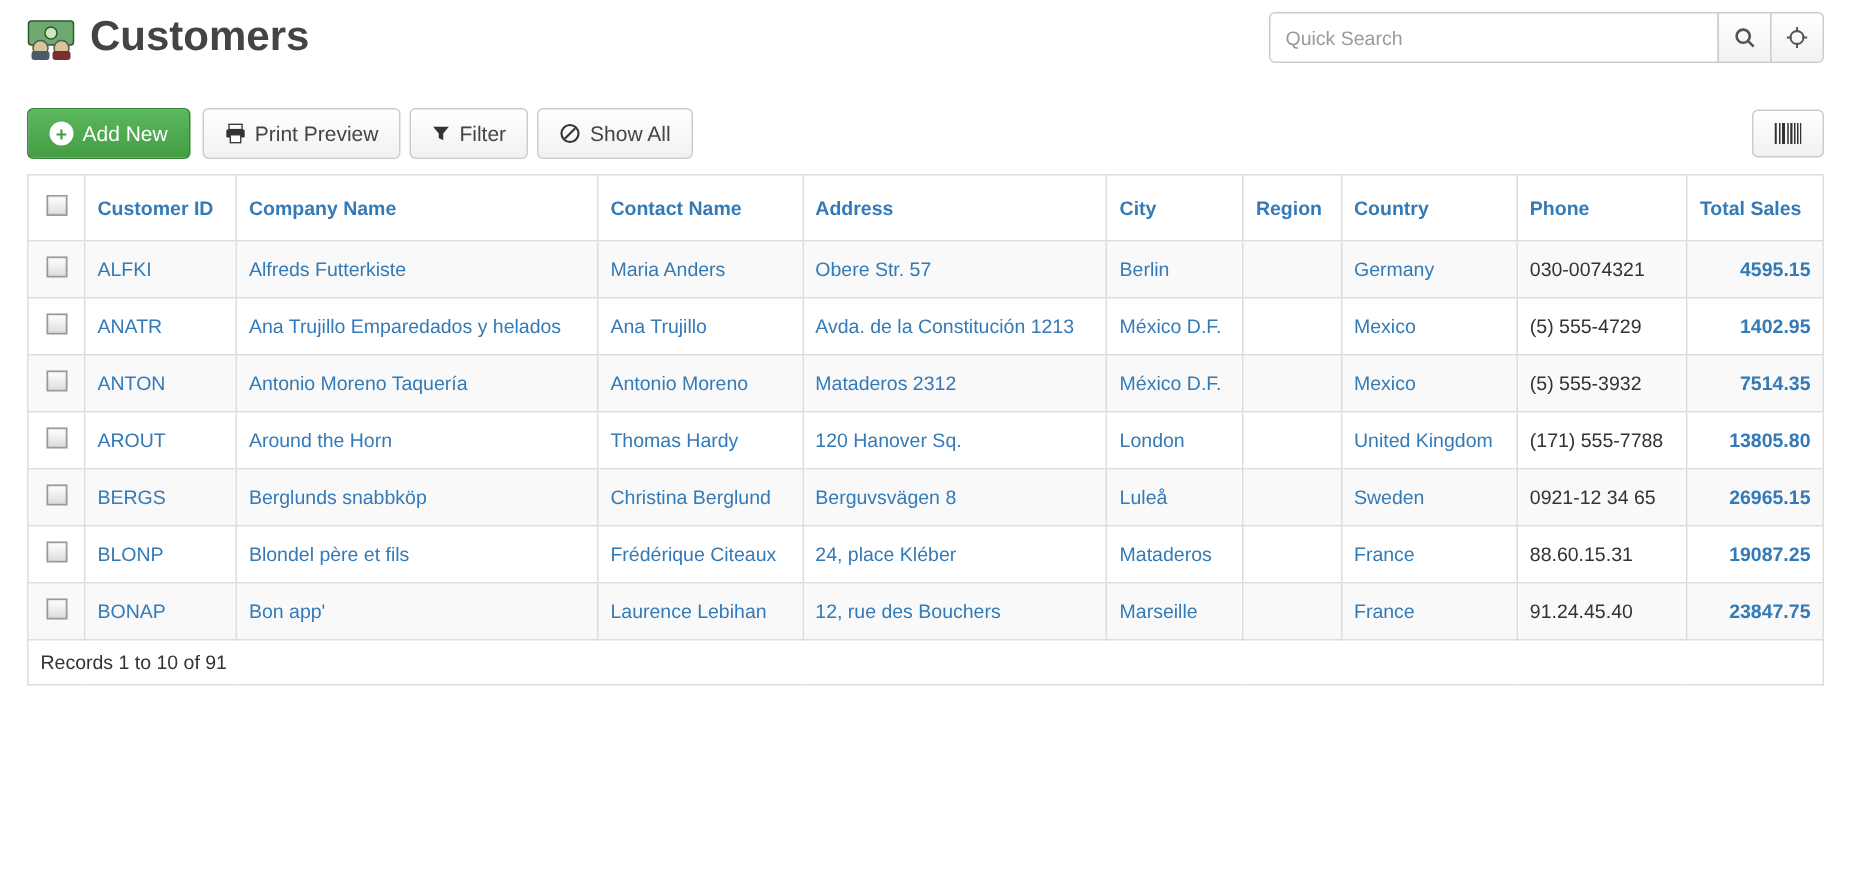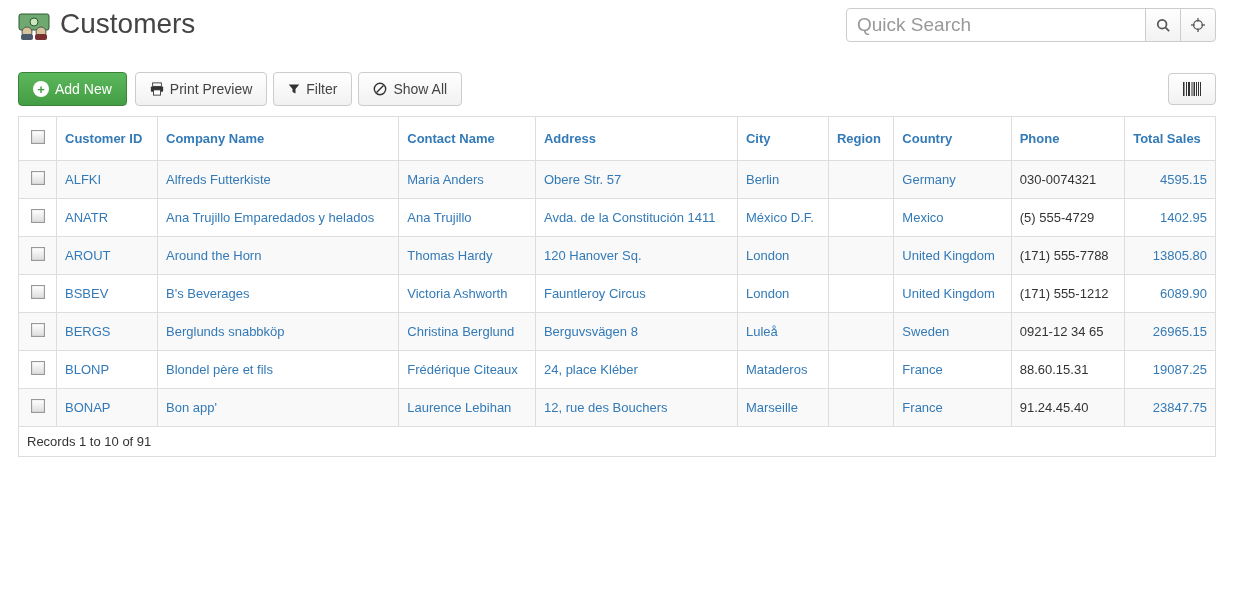--- a/index.html
+++ b/index.html
@@ -24,35 +24,35 @@
   }
   .title-icon {
     width: 32px;
     height: 32px;
     display: inline-flex;
     align-items: center;
     justify-content: center;
   }
   h1 {
     font-size: 28px;
-    font-weight: 400;
+    font-weight: 700;
     color: #444;
     margin: 0;
   }
   .search-group {
     display: flex;
     align-items: stretch;
   }
   .search-input {
     width: 300px;
     height: 34px;
     padding: 6px 10px;
     border: 1px solid #ccc;
     border-radius: 4px 0 0 4px;
-    font-size: 19px;
+    font-size: 13px;
     color: #555;
   }
   .search-input::placeholder { color: #999; }
   .search-btn, .search-aux-btn {
     width: 36px;
     height: 34px;
     border: 1px solid #ccc;
     background: linear-gradient(#fff,#f2f2f2);
     color: #555;
     display: inline-flex;
@@ -138,21 +138,21 @@
     border: 1px solid #ddd;
     font-size: 13px;
     vertical-align: middle;
   }
   table.data tbody tr:nth-child(odd) { background: #f9f9f9; }
   table.data tbody tr:nth-child(even) { background: #fff; }
   table.data td a, table.data td .link {
     color: #337ab7;
     text-decoration: none;
   }
-  .num { text-align: right; }
+  .num { text-align: right; font-weight: bold; }
   .chk-col { width: 30px; text-align: center; }
   input[type="checkbox"].row-chk {
     width: 14px; height: 14px;
     appearance: none;
     border: 1px solid #999;
     background: linear-gradient(#fff,#ddd);
     box-shadow: inset 0 0 1px #888;
   }
   .footer-row td {
     padding: 8px;
@@ -269,50 +269,50 @@
         <td></td>
         <td><a href="#">Germany</a></td>
         <td>030-0074321</td>
         <td class="num"><a href="#">4595.15</a></td>
       </tr>
       <tr>
         <td class="chk-col"><input type="checkbox" class="row-chk" style=""></td>
         <td><a href="#">ANATR</a></td>
         <td><a href="#">Ana Trujillo Emparedados y helados</a></td>
         <td><a href="#">Ana Trujillo</a></td>
-        <td><a href="#">Avda. de la Constitución 1411</a></td>
+        <td><a href="#">Avda. de la Constitución 1213</a></td>
         <td><a href="#">México D.F.</a></td>
         <td></td>
         <td><a href="#">Mexico</a></td>
         <td>(5) 555-4729</td>
         <td class="num"><a href="#">1402.95</a></td>
+      </tr>
+      <tr>
+        <td class="chk-col"><input type="checkbox" class="row-chk" style=""></td>
+        <td><a href="#">ANTON</a></td>
+        <td><a href="#">Antonio Moreno Taquería</a></td>
+        <td><a href="#">Antonio Moreno</a></td>
+        <td><a href="#">Mataderos 2312</a></td>
+        <td><a href="#">México D.F.</a></td>
+        <td></td>
+        <td><a href="#">Mexico</a></td>
+        <td>(5) 555-3932</td>
+        <td class="num"><a href="#">7514.35</a></td>
       </tr>
       <tr>
         <td class="chk-col"><input type="checkbox" class="row-chk" style=""></td>
         <td><a href="#">AROUT</a></td>
         <td><a href="#">Around the Horn</a></td>
         <td><a href="#">Thomas Hardy</a></td>
         <td><a href="#">120 Hanover Sq.</a></td>
         <td><a href="#">London</a></td>
         <td></td>
         <td><a href="#">United Kingdom</a></td>
         <td>(171) 555-7788</td>
         <td class="num"><a href="#">13805.80</a></td>
-      </tr>
-      <tr>
-        <td class="chk-col"><input type="checkbox" class="row-chk" style=""></td>
-        <td><a href="#">BSBEV</a></td>
-        <td><a href="#">B's Beverages</a></td>
-        <td><a href="#">Victoria Ashworth</a></td>
-        <td><a href="#">Fauntleroy Circus</a></td>
-        <td><a href="#">London</a></td>
-        <td></td>
-        <td><a href="#">United Kingdom</a></td>
-        <td>(171) 555-1212</td>
-        <td class="num"><a href="#">6089.90</a></td>
       </tr>
       <tr>
         <td class="chk-col"><input type="checkbox" class="row-chk" style=""></td>
         <td><a href="#">BERGS</a></td>
         <td><a href="#">Berglunds snabbköp</a></td>
         <td><a href="#">Christina Berglund</a></td>
         <td><a href="#">Berguvsvägen 8</a></td>
         <td><a href="#">Luleå</a></td>
         <td></td>
         <td><a href="#">Sweden</a></td>

